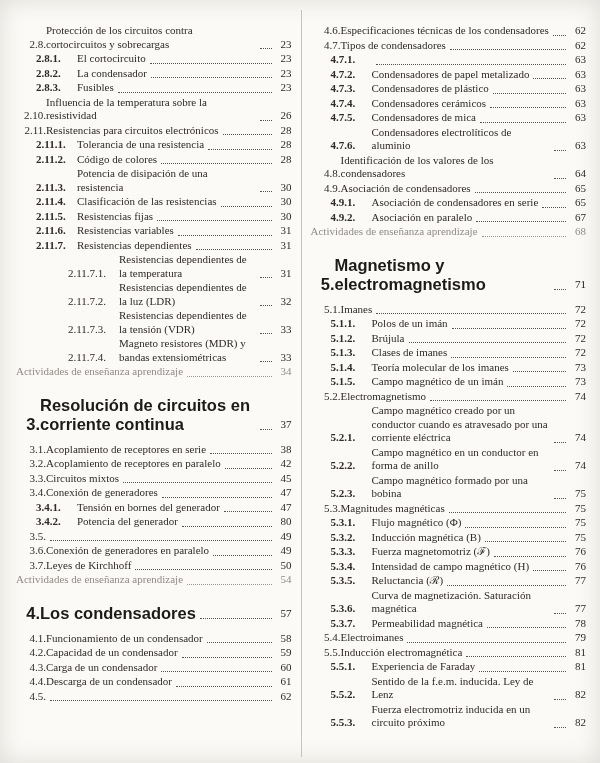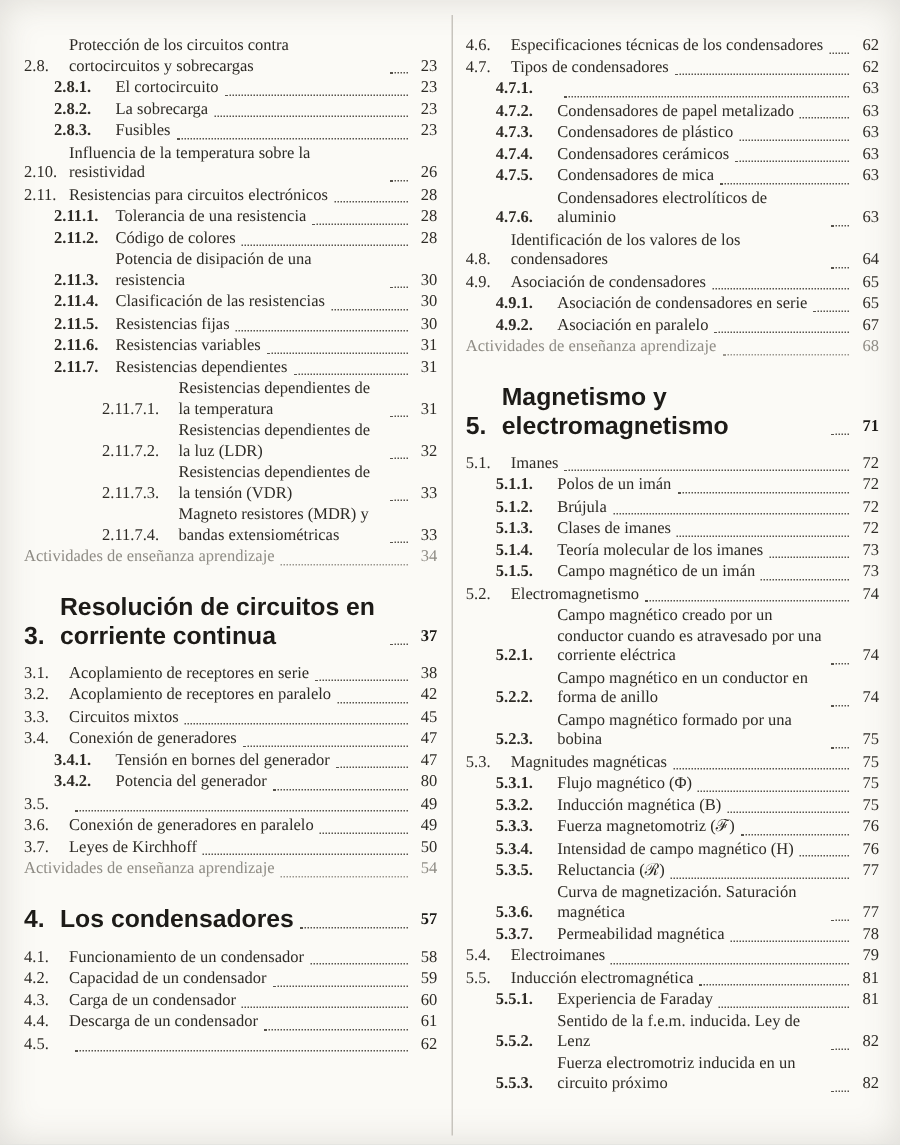--- a/index.html
+++ b/index.html
@@ -37,40 +37,40 @@
   .num   { flex: none; white-space: nowrap; }
   .title { flex: 0 1 auto; }
   .leader {
     flex: 1 1 12px;
     min-width: 12px;
     border-bottom: 1.5px dotted #57534c;
     margin: 0 3px 2px 4px;
   }
   .pg { flex: none; min-width: 17px; text-align: right; }
 
-  .level-0 .num { width: 30px; }
+  .level-0 .num { width: 30px; text-align: right; }
   .level-1      { padding-left: 20px; }
   .level-1 .num { width: 41px; font-weight: bold; }
   .level-2      { padding-left: 52px; }
   .level-2 .num { width: 51px; }
 
   
   .chapter {
     margin-top: 17px;
     margin-bottom: 9px;
     font-family: "Liberation Sans", "DejaVu Sans", sans-serif;
     font-weight: bold;
     font-size: 16.5px;
     line-height: 19px;
     color: #1d1b18;
   }
   .chapter .num { width: 24px; }
   .chapter .pg {
     font-family: "Liberation Serif", "DejaVu Serif", serif;
-    font-weight: bold;
+    font-weight: normal;
     font-size: 11px;
   }
   .chapter .leader { margin-bottom: 4px; }
 
   
   .activities { color: #8f8c85; }
   .activities .leader { border-bottom-color: #9b978f; }
 </style>
 </head>
 <body>
@@ -84,21 +84,21 @@
         <span class="pg">23</span>
       </div>
       <div class="row  level-1">
         <span class="num">2.8.1.</span>
         <span class="title">El cortocircuito</span>
         <span class="leader"></span>
         <span class="pg">23</span>
       </div>
       <div class="row  level-1">
         <span class="num">2.8.2.</span>
-        <span class="title">La sobrecarga</span>
+        <span class="title">La condensador</span>
         <span class="leader"></span>
         <span class="pg">23</span>
       </div>
       <div class="row  level-1">
         <span class="num">2.8.3.</span>
         <span class="title">Fusibles</span>
         <span class="leader"></span>
         <span class="pg">23</span>
       </div>
       <div class="row  level-0">

